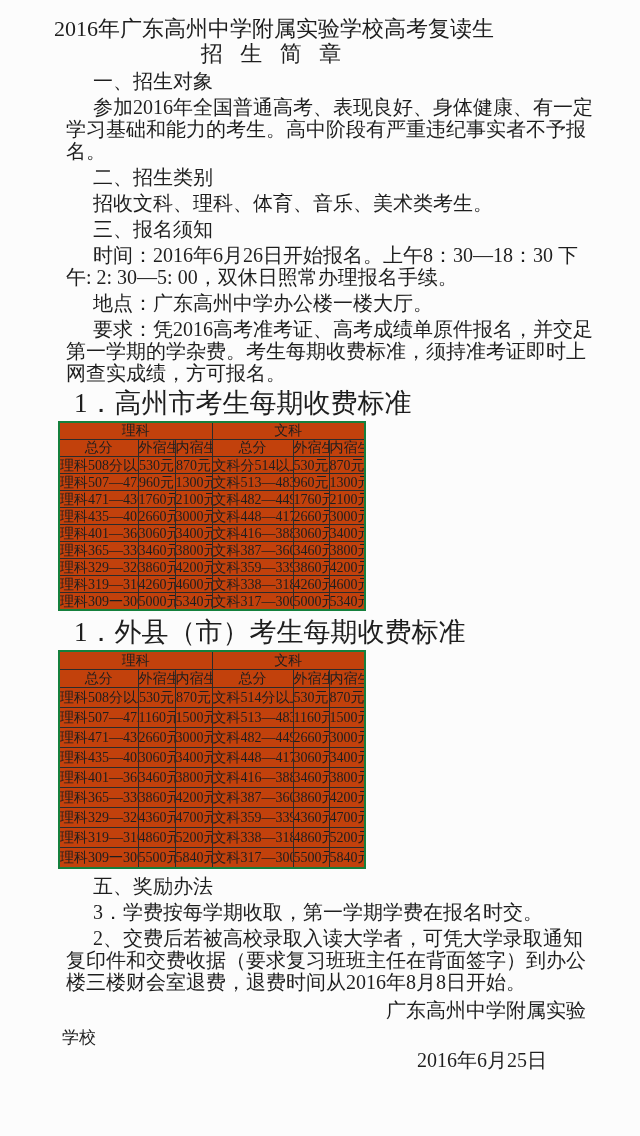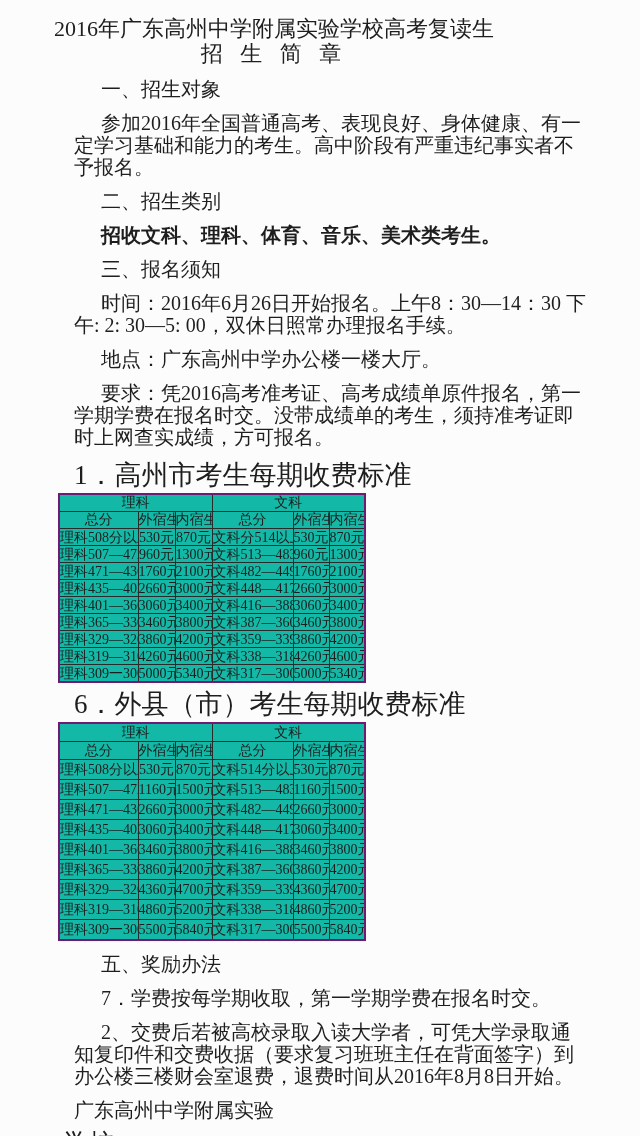--- a/index.html
+++ b/index.html
@@ -15,81 +15,81 @@
 
   .title-line {
     width: 548px; margin-left: -62px;
     text-align: center;
     font-size: 22px; line-height: 25px;
     white-space: pre;
   }
   .title-spaced { letter-spacing: 6px; }
 
   .hd, .para {
-    margin: 12px;
+    margin: 4px;
     font-size: 20px;
     line-height: 22px;
     text-indent: 27px;
   }
-  .bold { font-weight: bold; }
+  .bold { font-weight: normal; }
 
   .tbl-heading {
     font-size: 27px;
     line-height: 30px;
     margin: 3px 0 3px 12px;
   }
 
   table.fee {
     border-collapse: collapse;
-    border: 2px solid #701a75;
+    border: 2px solid #15803d;
     margin-left: -4px;
     table-layout: fixed;
     width: 306px;
-    background: #14b8a6;
+    background: #c2410c;
   }
   table.fee th, table.fee td {
     border: 1px solid #2b2b2b;
     font-size: 14px;
     font-weight: normal;
     text-align: center;
     padding: 0;
     white-space: nowrap;
     overflow: hidden;
   }
   table.t1 th { line-height: 16px; }
   table.t1 td { line-height: 15px; padding: 0.5px 0; }
   table.t2 th { line-height: 17px; }
   table.t2 td { line-height: 16px; padding: 1.5px 0; }
   .tbl-block { margin: 2px 0 6px 0; font-family: Liberation Serif, serif; }
 
   .sig-right {
-    margin: 12px; font-size: 20px; line-height: 22px;
-    text-align: left; padding-right: 8px;
-  }
-  .sig-left { margin: 0; font-size: 26px; line-height: 22px; }
+    margin: 6px; font-size: 20px; line-height: 22px;
+    text-align: right; padding-right: 8px;
+  }
+  .sig-left { margin: 0; font-size: 17px; line-height: 22px; }
   .date-line { margin: 0; font-size: 20px; line-height: 22px; padding-left: 355px; }
 </style>
 </head>
 <body>
 
 <div class="doc">
 
   <div class="title-line">2016年广东高州中学附属实验学校高考复读生</div>
   <div class="title-line title-spaced">招 生 简 章</div>
 
   <p class="hd">一、招生对象</p>
   <p class="para">参加2016年全国普通高考、表现良好、身体健康、有一定学习基础和能力的考生。高中阶段有严重违纪事实者不予报名。</p>
 
   <p class="hd">二、招生类别</p>
   <p class="para bold">招收文科、理科、体育、音乐、美术类考生。</p>
 
   <p class="hd">三、报名须知</p>
-  <p class="para">时间：2016年6月26日开始报名。上午8：30—14：30 下午: 2: 30—5: 00，双休日照常办理报名手续。</p>
+  <p class="para">时间：2016年6月26日开始报名。上午8：30—18：30 下午: 2: 30—5: 00，双休日照常办理报名手续。</p>
   <p class="para">地点：广东高州中学办公楼一楼大厅。</p>
-  <p class="para">要求：凭2016高考准考证、高考成绩单原件报名，第一学期学费在报名时交。没带成绩单的考生，须持准考证即时上网查实成绩，方可报名。</p>
+  <p class="para">要求：凭2016高考准考证、高考成绩单原件报名，并交足第一学期的学杂费。考生每期收费标准，须持准考证即时上网查实成绩，方可报名。</p>
 
 
   <div class="tbl-block">
     <div class="tbl-heading">1．高州市考生每期收费标准</div>
     <table class="fee t1">
       <colgroup>
         <col style="width:79px">
           <col style="width:37px">
           <col style="width:37px">
         <col style="width:81px">
@@ -181,21 +181,21 @@
             <td>5340元</td>
             <td>文科317—300分</td>
             <td>5000元</td>
             <td>5340元</td>
           </tr>
         </tbody>
     </table>
   </div>
 
   <div class="tbl-block">
-    <div class="tbl-heading">6．外县（市）考生每期收费标准</div>
+    <div class="tbl-heading">1．外县（市）考生每期收费标准</div>
     <table class="fee t2">
       <colgroup>
         <col style="width:79px">
           <col style="width:37px">
           <col style="width:37px">
         <col style="width:81px">
           <col style="width:36px">
           <col style="width:36px">
       </colgroup>
       <thead>
@@ -283,20 +283,20 @@
             <td>5840元</td>
             <td>文科317—300分</td>
             <td>5500元</td>
             <td>5840元</td>
           </tr>
         </tbody>
     </table>
   </div>
 
   <p class="hd">五、奖励办法</p>
-  <p class="para">7．学费按每学期收取，第一学期学费在报名时交。</p>
+  <p class="para">3．学费按每学期收取，第一学期学费在报名时交。</p>
   <p class="para">2、交费后若被高校录取入读大学者，可凭大学录取通知复印件和交费收据（要求复习班班主任在背面签字）到办公楼三楼财会室退费，退费时间从2016年8月8日开始。</p>
 
   <p class="sig-right">广东高州中学附属实验</p>
   <p class="sig-left">学校</p>
   <p class="date-line">2016年6月25日</p>
 
 </div>
 
 </body></html>

